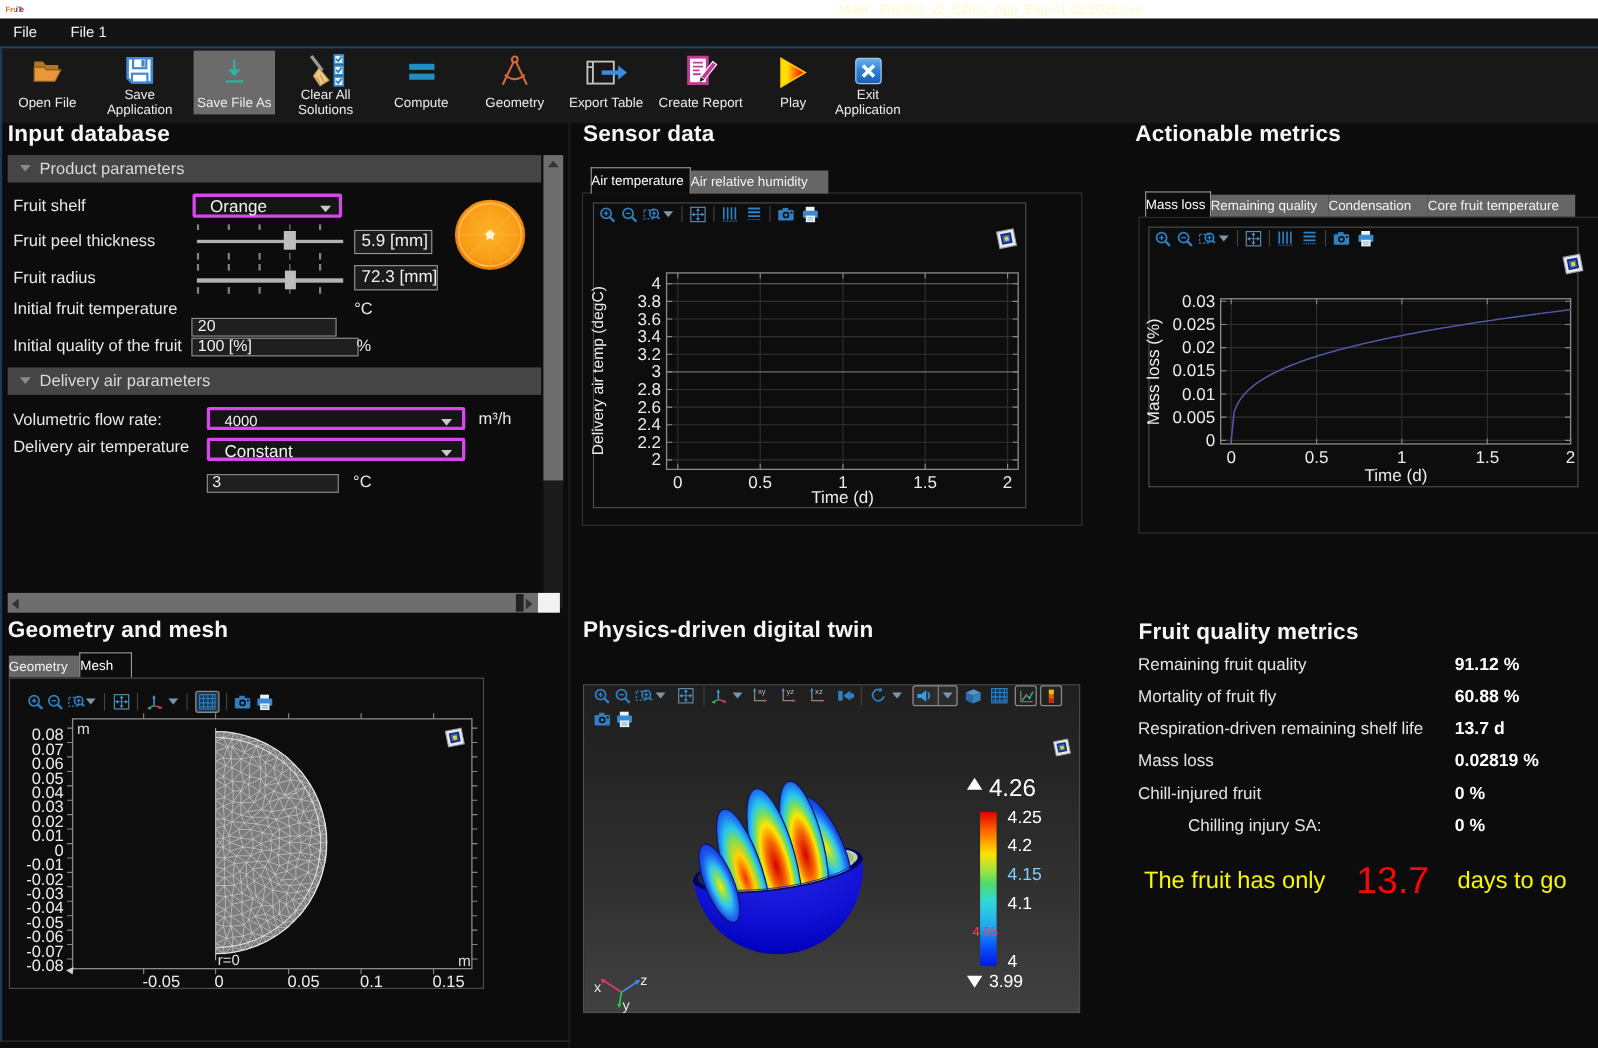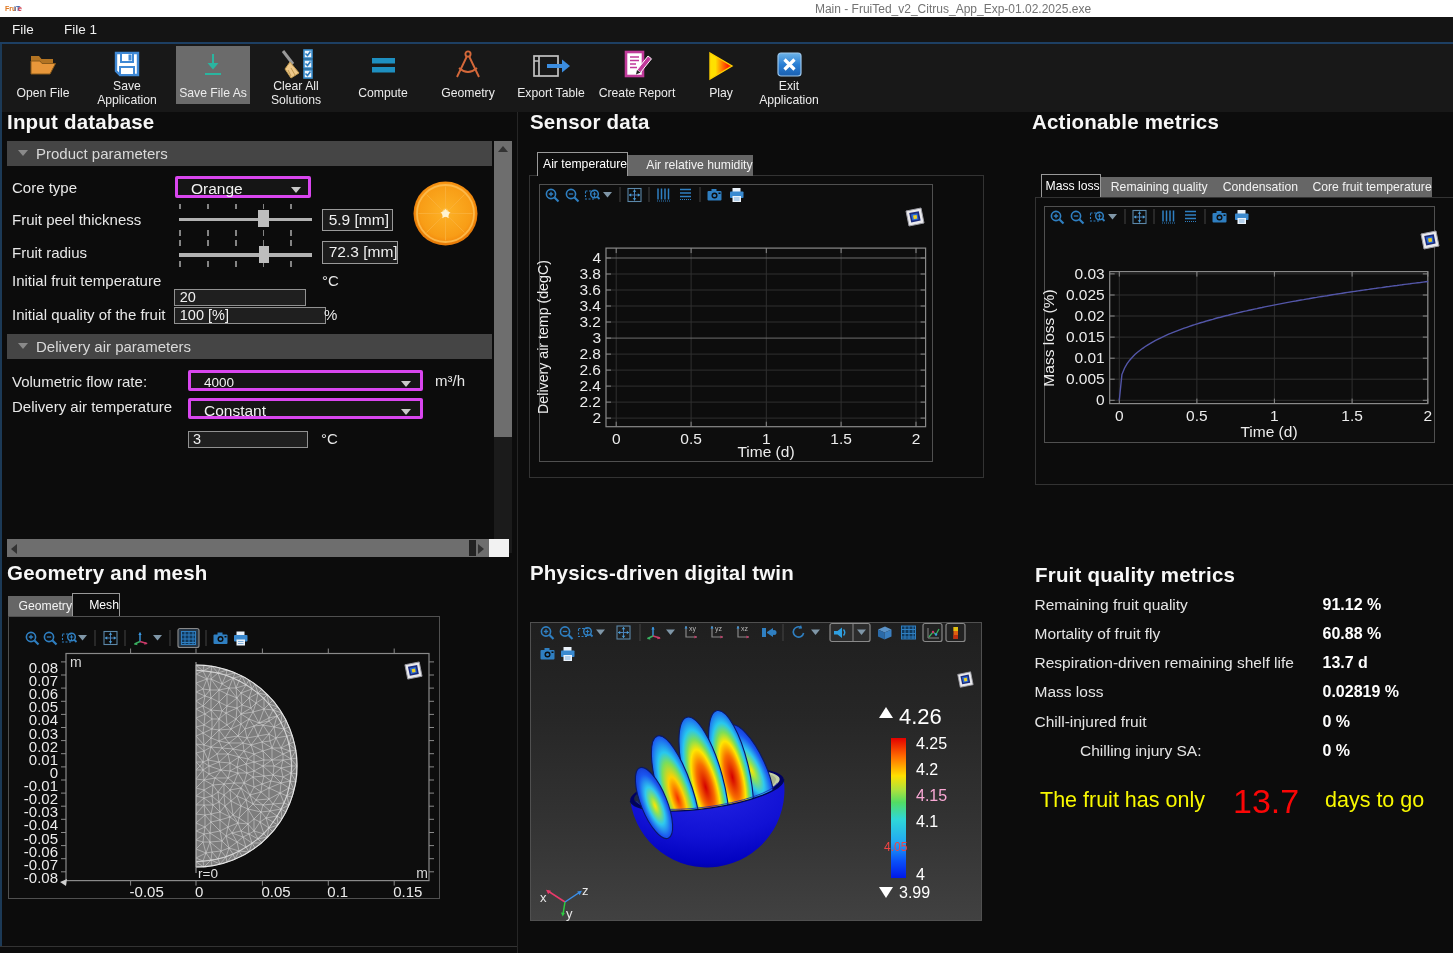--- a/index.html
+++ b/index.html
@@ -9,38 +9,38 @@
 .secbar{position:absolute;left:7px;width:484.5px;height:25px;background:#454545;color:#d9d9d9;font-size:15px;line-height:25px}
 .secbar .tri{position:absolute;left:11px;top:9px;width:0;height:0;border-left:5px solid transparent;border-right:5px solid transparent;border-top:6px solid #8a8a8a}
 .secbar span{margin-left:29px}
 .inp{position:absolute;background:#1f1f1f;border:1px solid #919191;color:#f0f0f0;font-size:14.5px;white-space:nowrap}
 .vbox{position:absolute;background:#1c1c1c;border:1px solid #9a9a9a;color:#f0f0f0;font-size:15.5px;white-space:nowrap}
 .dd{position:absolute;background:#151515;border:3px solid #d946ef;border-radius:2px;color:#f2f2f2;white-space:nowrap}
 .dd .ar{position:absolute;width:0;height:0;border-left:5.5px solid transparent;border-right:5.5px solid transparent;border-top:6px solid #c9c9c9}
 .tick{position:absolute;width:1.8px;height:5px;background:#848484}
 .track{position:absolute;height:3.5px;background:#b2b2b2}
 .thumb{position:absolute;width:10.5px;height:17px;background:#bdbdbd}
-.tab{position:absolute;text-align:right;white-space:nowrap;color:#f2f2f2}
+.tab{position:absolute;text-align:left;white-space:nowrap;color:#f2f2f2}
 .tabon{background:#0c0c0c;border:1px solid #999;border-bottom:none;color:#fff}
 .taboff{background:#666}
 .frame{position:absolute;border:1px solid #505050}
 .outerc{position:absolute;border:1px solid #333}
 .wv{color:#fff;font-weight:bold;font-size:16px;position:absolute;white-space:nowrap}
 .wl{color:#e4e4e4;font-size:15.5px;position:absolute;white-space:nowrap}
 svg{position:absolute;overflow:visible}
 svg text{font-family:"Liberation Sans",sans-serif}
 </style></head><body>
 
 <div class="a" style="left:0;top:0;width:1453px;height:17px;background:#fff"></div>
 <svg style="left:5px;top:4px" width="16" height="8" viewBox="0 0 16 8">
     <text x="0" y="7" font-size="7" font-weight="bold" fill="#e07820">Fru</text>
     <text x="9" y="7" font-size="7" font-weight="bold" fill="#3a5fa8">iT</text>
     <text x="13" y="7" font-size="7" font-weight="bold" fill="#cc2233">e</text>
   </svg>
-<div class="a" style="left:763px;top:1.5px;font-size:12px;color:#737373;width:380px;text-align:center">Main - FruiTed_v2_Citrus_App_Exp-01.02.2025.exe</div>
+<div class="a" style="left:763px;top:1.5px;font-size:12px;color:#fef9c3;width:380px;">Main - FruiTed_v2_Citrus_App_Exp-01.02.2025.exe</div>
 
 <div class="a" style="left:0;top:17px;width:1453px;height:25px;background:#141414"></div>
 <div class="a" style="left:12px;top:22px;font-size:13.5px;color:#f0f0f0">File</div>
 <div class="a" style="left:64px;top:22px;font-size:13.5px;color:#f0f0f0">File 1</div>
 
 <div class="a" style="left:0;top:42px;width:1453px;height:70px;background:#181818;border-top:2px solid #1d3f63"></div>
 <div class="a" style="left:176px;top:46px;width:74px;height:58px;background:#6b6b6b"></div>
 
 <div class="a" style="left:0;top:44px;width:1.5px;height:903px;background:#1c3a57"></div>
 <div class="a" style="left:517px;top:112px;width:1px;height:841px;background:#262626"></div>
@@ -222,21 +222,21 @@
 <g id="vxy">
         <path d="M2 1 V12 H13" stroke="#888" stroke-width="1.2" fill="none"></path>
         <path d="M2 1 l-1.5 2.5 h3 z" fill="#3a97e0"></path>
         <path d="M13 12 l-2.5 -1.5 v3 z" fill="#cc3a6a"></path>
       </g>
 </defs>
 </svg>
 
 <div class="ttl" style="left:7px;top:110px">Input database</div>
 <div class="secbar" style="top:141px"><div class="tri"></div><span>Product parameters</span></div>
-<div class="lbl" style="left:12px;top:179px">Core type</div>
+<div class="lbl" style="left:12px;top:179px">Fruit shelf</div>
 <div class="dd" style="left:175px;top:176px;width:136px;height:21.5px;font-size:15.5px;line-height:19.5px"><span style="margin-left:13px">Orange</span><div class="ar" style="right:7px;top:8px"></div></div>
 <div class="lbl" style="left:12px;top:211px">Fruit peel thickness</div>
 <div class="lbl" style="left:12px;top:244px">Fruit radius</div>
 <div class="lbl" style="left:12px;top:271.5px">Initial fruit temperature</div>
 <div class="lbl" style="left:12px;top:306px">Initial quality of the fruit</div>
 <div class="tick" style="left:179.4px;top:203.5px;height:5.5px"></div>
 <div class="tick" style="left:207.2px;top:203.5px;height:5.5px"></div>
 <div class="tick" style="left:234.9px;top:203.5px;height:5.5px"></div>
 <div class="tick" style="left:262.6px;top:203.5px;height:5.5px"></div>
 <div class="tick" style="left:290.3px;top:203.5px;height:5.5px"></div>
@@ -648,21 +648,21 @@
     <path d="M10.3 95.8 A77.5 19 -8 0 0 163.7 74.2 A77.45 77.45 0 1 1 10.3 95.8 z" fill="url(#bowl)"></path>
     <path d="M10.3 95.8 A77.5 19 -8 0 0 163.7 74.2" fill="none" stroke="#000a50" stroke-width="1.4"></path>
     <path d="M16.5 96 A71.5 16.5 -8 0 0 157.5 77.8" fill="none" stroke="#1a28b0" stroke-width="0.9" opacity="0.9"></path>
     <g transform="rotate(-22 34 98)">
       <ellipse cx="34" cy="98" rx="13" ry="38" fill="url(#jcool)" stroke="#0a1866" stroke-width="1.1"></ellipse>
     </g>
   </svg>
 <div class="a" style="left:891px;top:738px;width:14.5px;height:140px;background:linear-gradient(180deg,#e40000 0%,#ff6a00 13%,#ffe000 27%,#aee23c 37%,#52dc64 46%,#2fd8d8 58%,#22aaf2 74%,#0a50f8 88%,#0018e8 100%)"></div>
 <div class="lbl" style="left:916px;top:734.7px;font-size:16px;color:#fff">4.25</div>
 <div class="lbl" style="left:916px;top:760.7px;font-size:16px;color:#fff">4.2</div>
-<div class="lbl" style="left:916px;top:787.0px;font-size:16px;color:#f9a8d4">4.15</div>
+<div class="lbl" style="left:916px;top:787.0px;font-size:16px;color:#7dd3fc">4.15</div>
 <div class="lbl" style="left:916px;top:813.3px;font-size:16px;color:#fff">4.1</div>
 <div class="lbl" style="left:884px;top:839.9px;font-size:12px;color:#ef4444">4.05</div>
 <div class="lbl" style="left:916px;top:865.5px;font-size:16px;color:#fff">4</div>
 <div class="a" style="left:879px;top:707px;width:0;height:0;border-left:7px solid transparent;border-right:7px solid transparent;border-bottom:11px solid #fff"></div>
 <div class="lbl" style="left:899px;top:703.5px;font-size:22px;color:#fff">4.26</div>
 <div class="a" style="left:879px;top:887px;width:0;height:0;border-left:7px solid transparent;border-right:7px solid transparent;border-top:11px solid #fff"></div>
 <div class="lbl" style="left:899px;top:884px;font-size:16px;color:#fff">3.99</div>
 <svg style="left:538px;top:882px" width="50" height="38" viewBox="0 0 50 38">
     <path d="M27 20 L10 9" stroke="#e83a6a" stroke-width="1.5"></path>
     <path d="M8 7.7 l5 1 l-2.8 3.6 z" fill="#e83a6a"></path>

